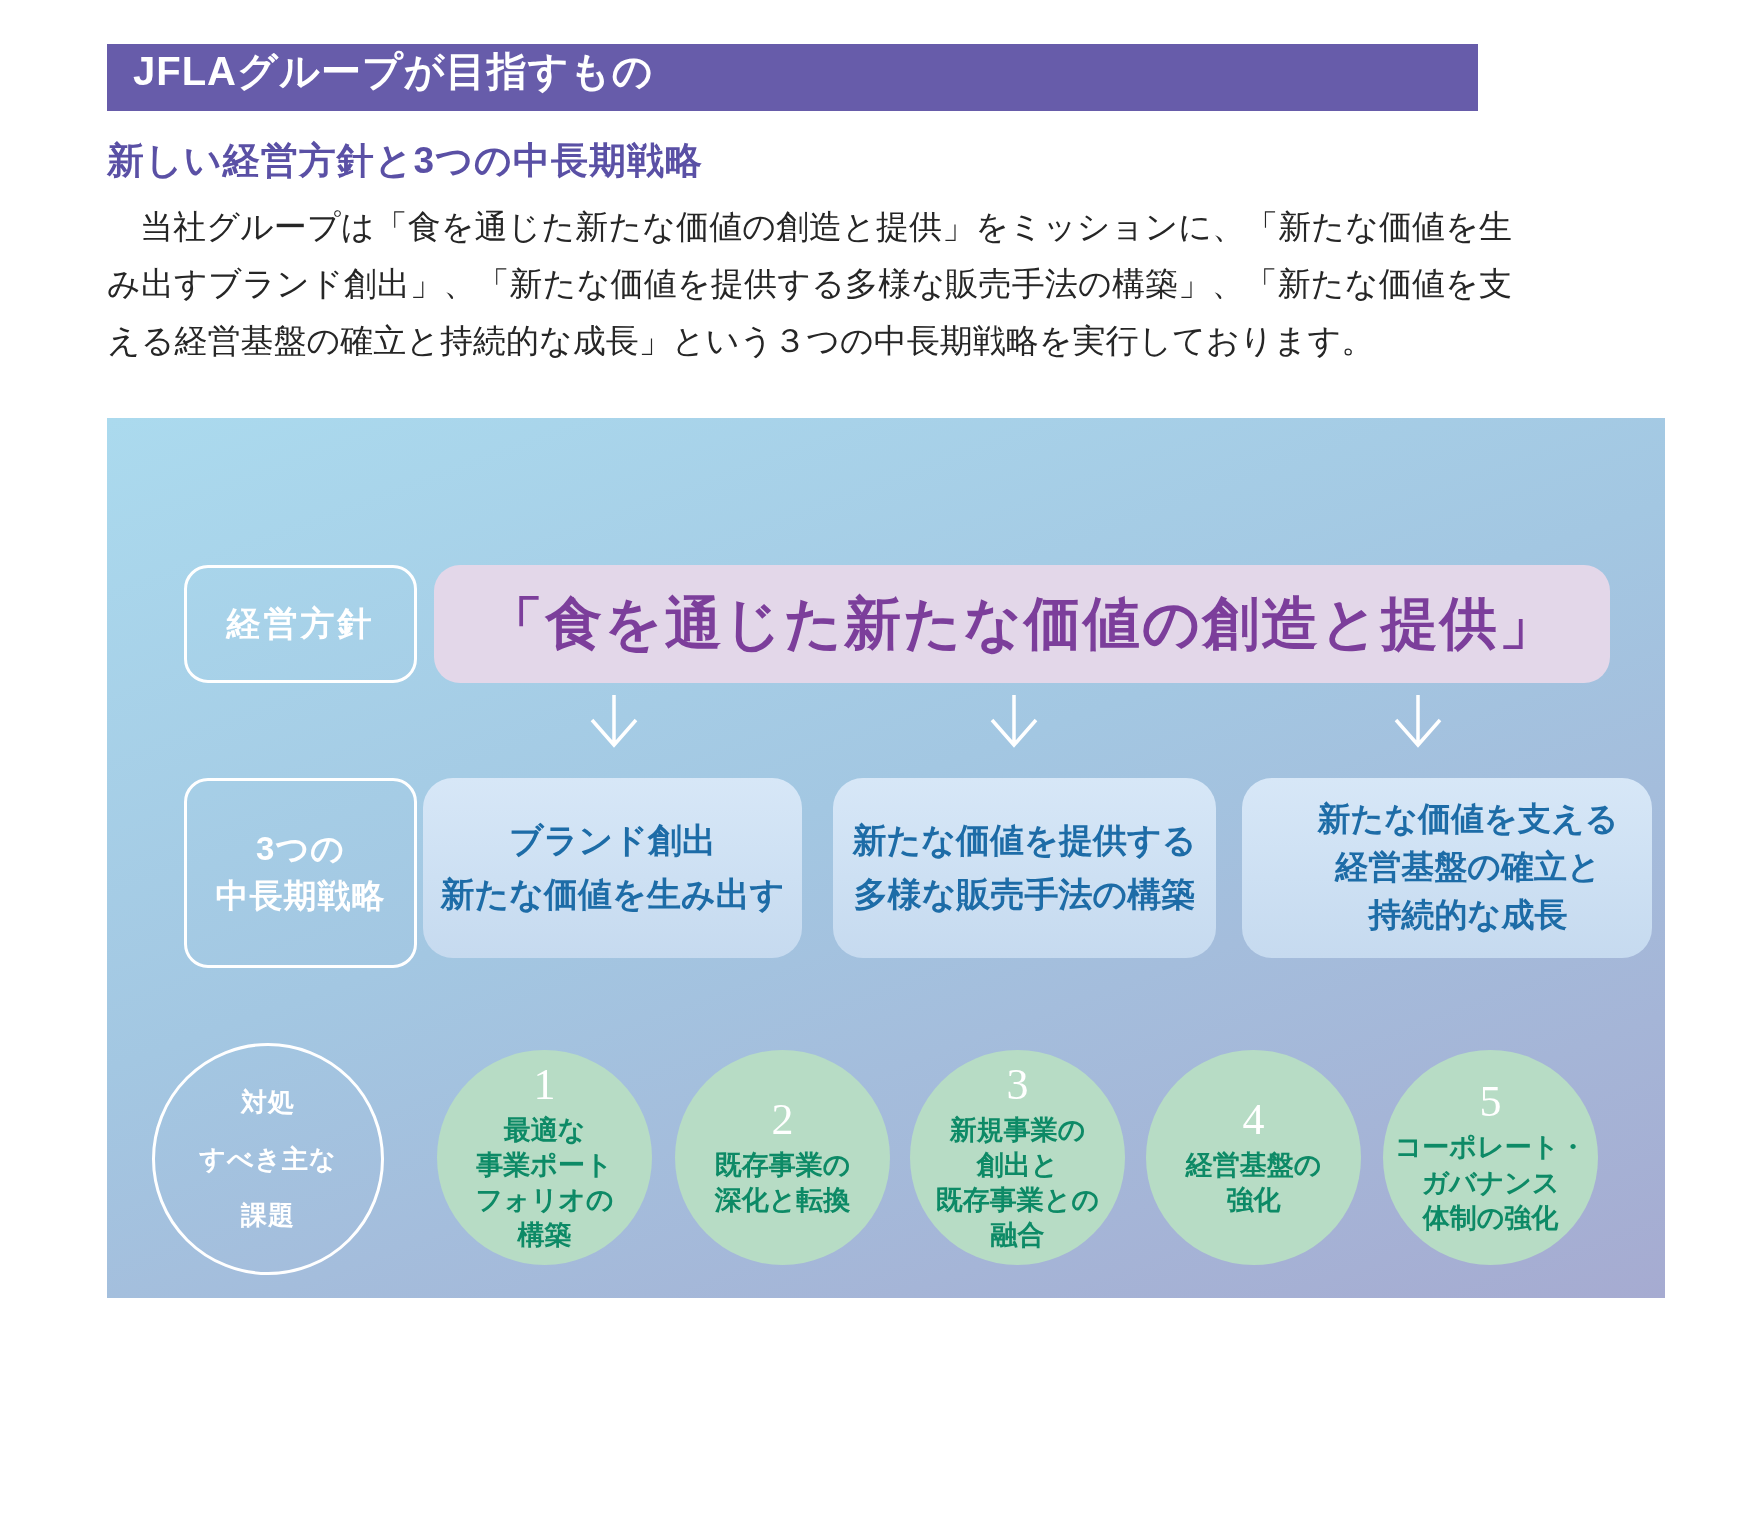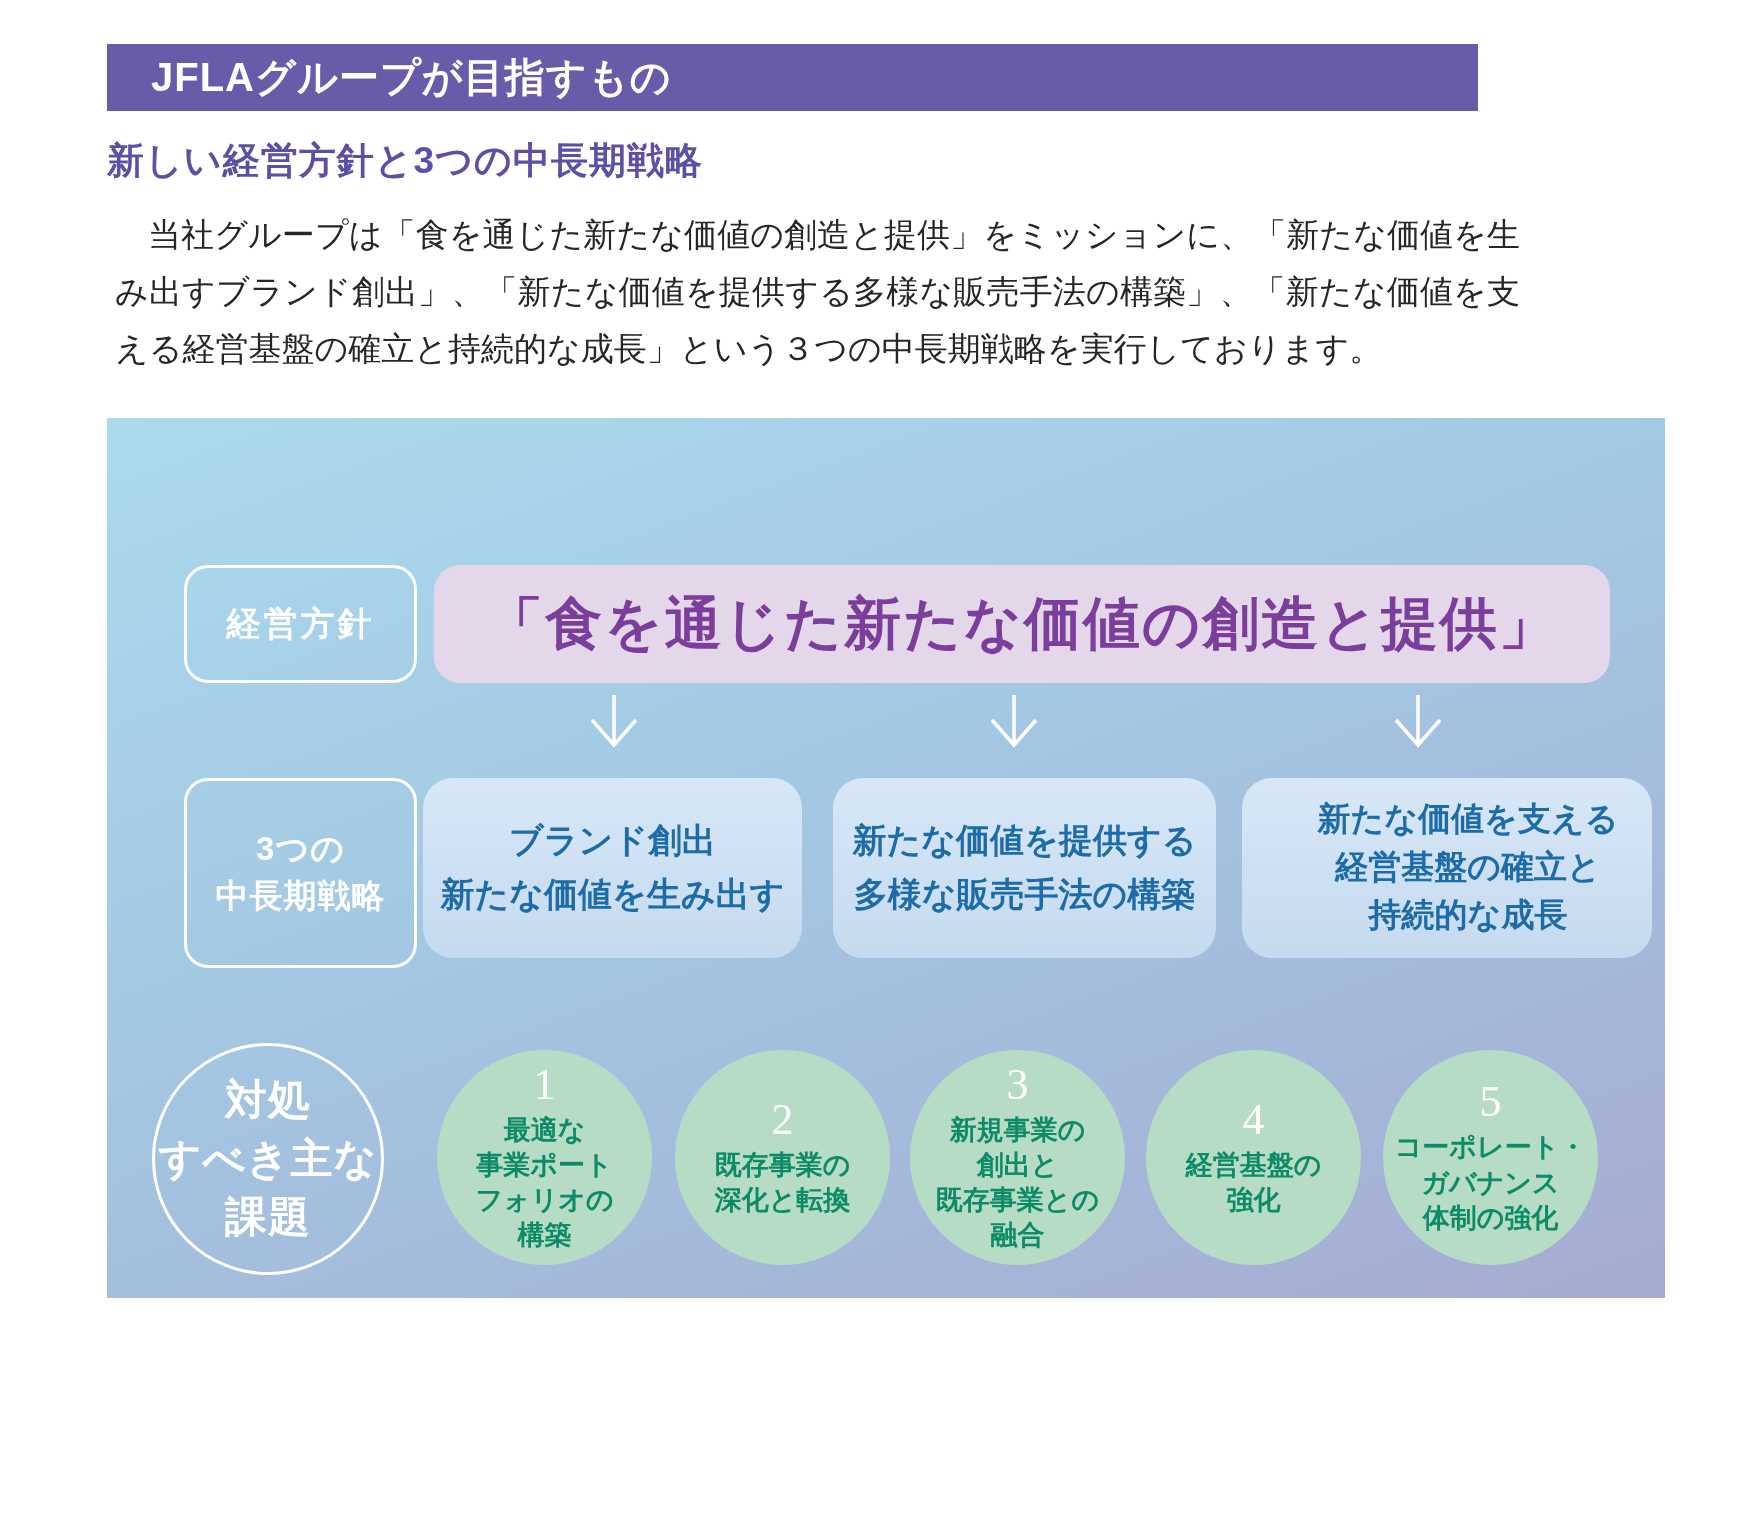--- a/index.html
+++ b/index.html
@@ -7,34 +7,34 @@
     position:relative;
     width:1761px;height:1528px;
     background:#ffffff;
     font-family:"Liberation Sans", sans-serif;
     overflow:hidden;
   }
   
   .header-bar{
     position:absolute;left:107px;top:44px;width:1371px;height:67px;
     background:var(--header-bg,#675caa);
-    display:flex;align-items:center;
-    padding-left:44px;box-sizing:border-box;
+    display:flex;
+    padding-left:26px;box-sizing:border-box;
   }
   .header-bar .title{
     color:#ffffff;font-size:40px;font-weight:bold;letter-spacing:1px;
   }
   
   .subtitle{
     position:absolute;left:107px;top:136px;margin:0;
     font-size:37px;font-weight:bold;color:var(--subtitle-text,#5a50a5);
     letter-spacing:1px;
   }
   .body-text{
-    position:absolute;left:107px;top:198px;width:1405px;margin:8px;
+    position:absolute;left:107px;top:198px;width:1405px;margin:0;
     font-size:33px;line-height:57px;color:var(--body-text,#262626);
     text-indent:1em;text-align:justify;
   }
   
   .diagram{
     position:absolute;left:107px;top:418px;width:1558px;height:880px;
     background:linear-gradient(160deg,
       var(--diagram-grad-top,#abdaee) 0%,
       var(--diagram-grad-mid,#a3c7e2) 45%,
       var(--diagram-grad-bottom,#a6abd1) 100%);
@@ -68,23 +68,23 @@
     font-family:"Liberation Serif", serif;font-weight:bold;
     color:var(--strategy-text,#1d6ca7);
     font-size:34px;line-height:1.6;
   }
   .s1{left:316px;width:379px;}
   .s2{left:726px;width:383px;}
   .s3{left:1135px;width:368px;font-size:33px;line-height:1.45;padding-left:42px;}
   .challenges-label{
     position:absolute;left:45px;top:625px;width:232px;height:232px;
     border:3px solid #ffffff;border-radius:50%;
-    color:var(--label-text,#ffffff);font-weight:bold;font-size:42px;line-height:1.4;
-    display:flex;flex-direction:column;align-items:center;justify-content:center;
-    text-align:center;box-sizing:border-box;letter-spacing:1px;
+    color:var(--label-text,#ffffff);font-weight:bold;font-size:26px;line-height:1.4;
+    display:flex;flex-direction:column;align-items:center;justify-content:center;
+    text-align:center;box-sizing:border-box;letter-spacing:1px;gap:20px;
   }
   .challenge-circle{
     position:absolute;top:632px;width:215px;height:215px;border-radius:50%;
     background:var(--challenge-circle-bg,#b7dcc5);
     display:flex;flex-direction:column;align-items:center;justify-content:center;
     text-align:center;
   }
   .c1{left:330px;} .c2{left:568px;} .c3{left:803px;} .c4{left:1039px;} .c5{left:1276px;}
   .challenge-number{
     font-family:"Liberation Serif", serif;

